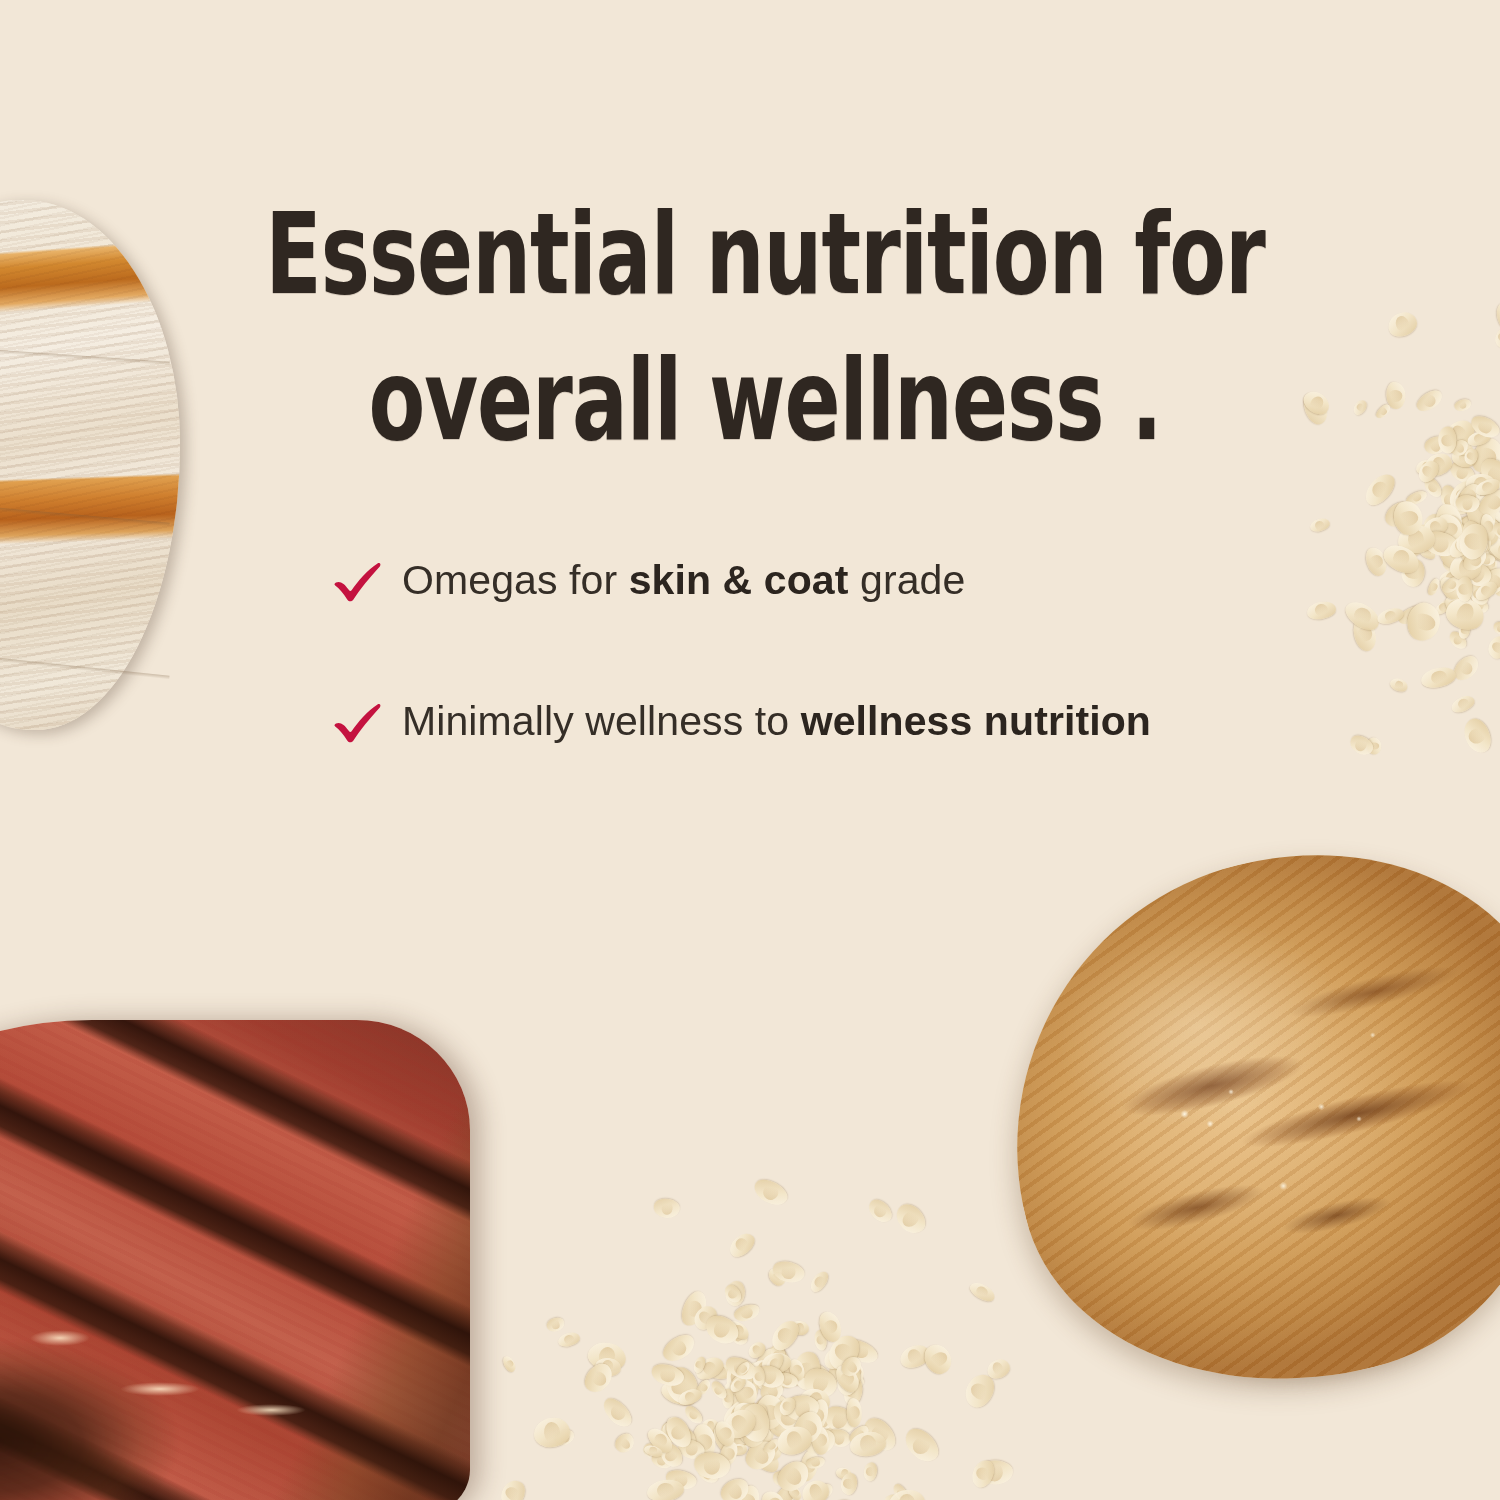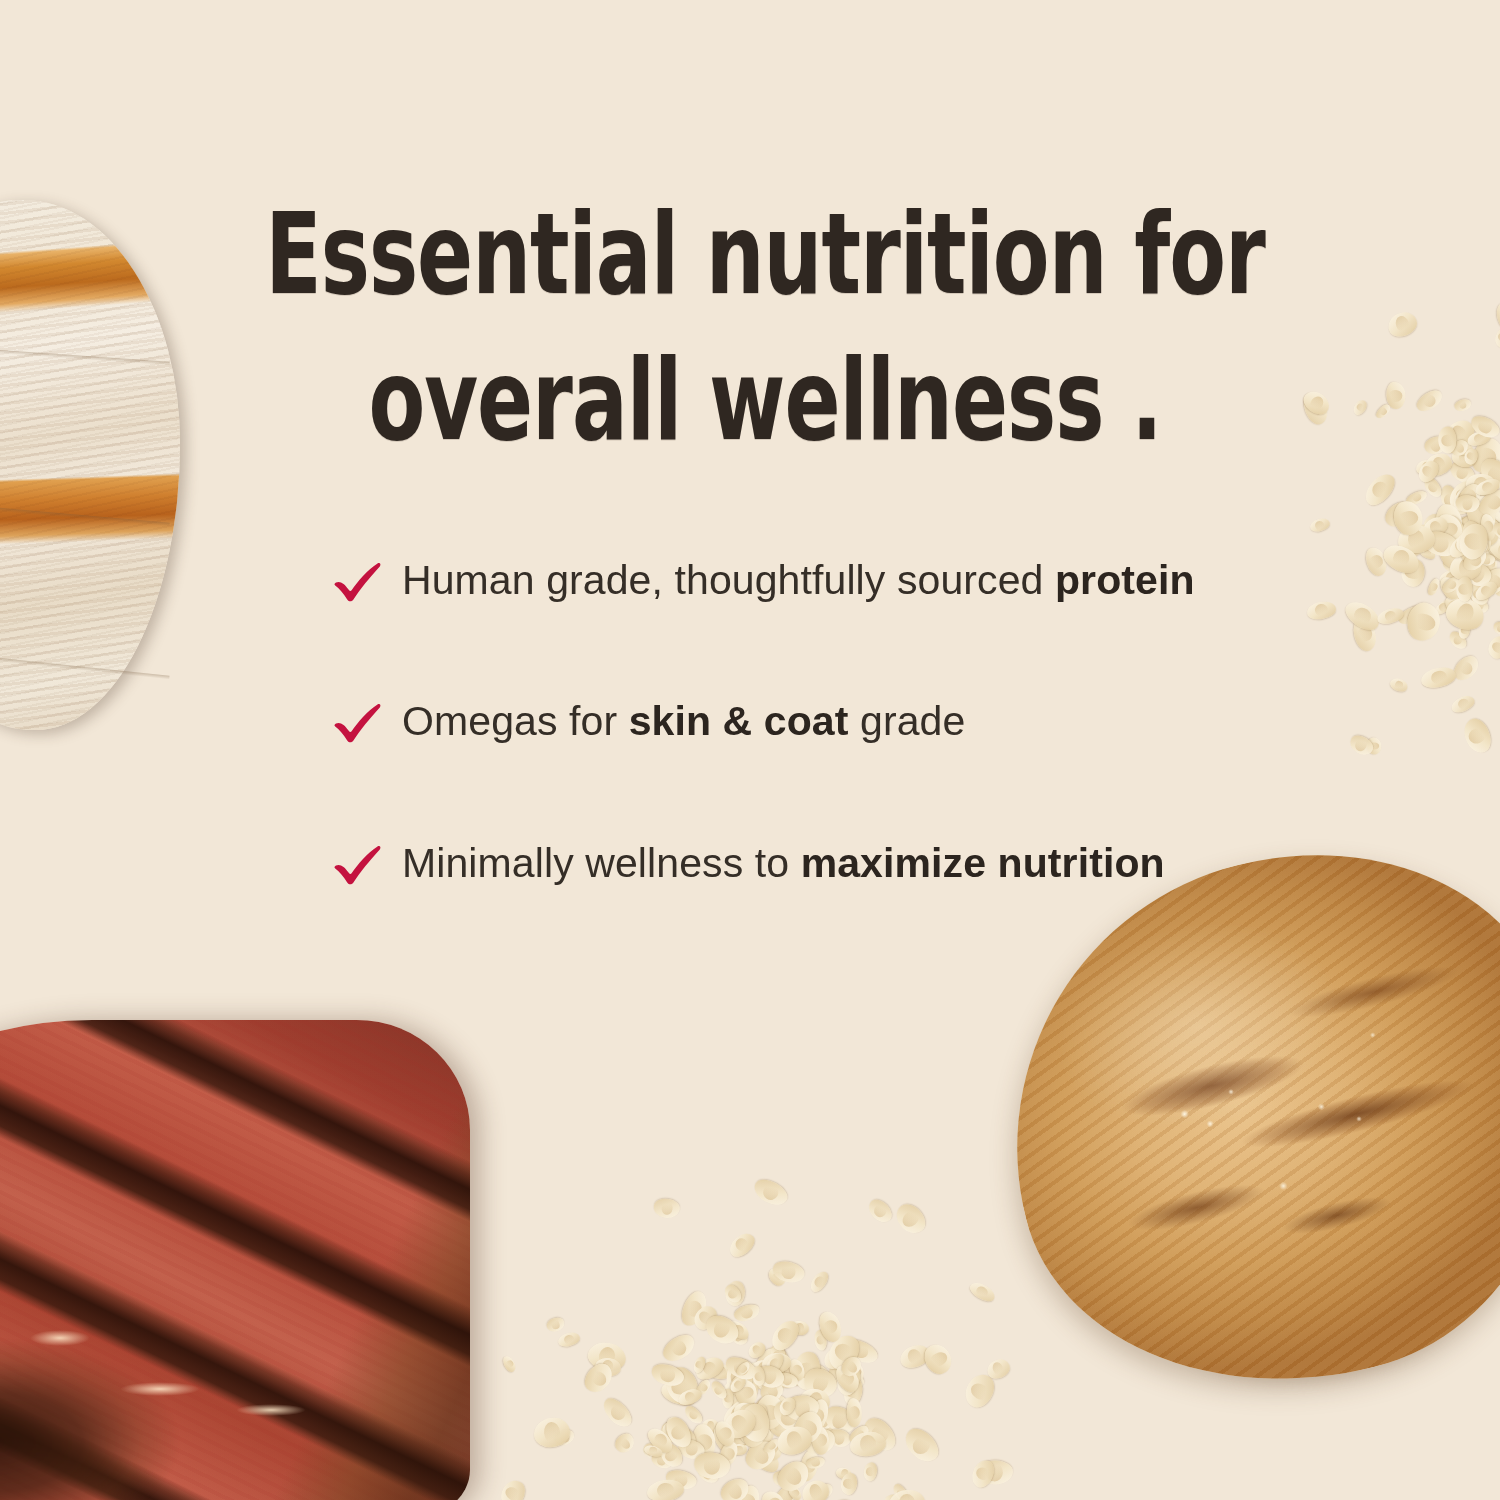--- a/index.html
+++ b/index.html
@@ -559,47 +559,37 @@
       <div class="oat" style="left: 137.901px; top: 288.856px; width: 21.0057px; height: 11.8215px; transform: rotate(227.298deg); opacity: 1;"></div>
       <div class="oat" style="left: 116.682px; top: 218.274px; width: 34.0001px; height: 20.6018px; transform: rotate(148.438deg); opacity: 1;"></div>
       <div class="oat" style="left: 13.0098px; top: 212.576px; width: 21.7179px; height: 12.619px; transform: rotate(346.879deg); opacity: 0.931771;"></div>
       <div class="oat" style="left: 101.696px; top: 360.233px; width: 37.2017px; height: 21.0958px; transform: rotate(353.004deg); opacity: 0.925054;"></div>
     </div>
 
   <h1 id="headline">Essential nutrition for
 overall wellness .</h1>
 
   <ul id="bullets" style="list-style:none;">
-    <li class="bullet">
-      <span class="check-icon">
-        <svg viewBox="0 0 52 46" aria-hidden="true">
-          <path d="M4 24.5 C8 22.5 12.5 25.5 16.5 31.5 C17.5 33 18.6 33.6 19.6 32.2 C26 23 35 12.5 45.5 5.5 C47.5 4.2 49.5 6.4 47.8 8.4 C37.5 19.8 28 31 21.6 41.2 C19.8 44 16.8 43.8 15.2 41.4 C11.2 35.2 7.2 30 3.2 27.4 C2 26.6 2.4 25.3 4 24.5 Z" fill="#C4123F"></path>
-        </svg>
-      </span>
-      <span>
-        <span>Human grade, thoughtfully sourced </span><b>protein</b><span></span>
-      </span>
-    </li>
 
     <li class="bullet">
       <span class="check-icon">
         <svg viewBox="0 0 52 46" aria-hidden="true">
           <path d="M4 24.5 C8 22.5 12.5 25.5 16.5 31.5 C17.5 33 18.6 33.6 19.6 32.2 C26 23 35 12.5 45.5 5.5 C47.5 4.2 49.5 6.4 47.8 8.4 C37.5 19.8 28 31 21.6 41.2 C19.8 44 16.8 43.8 15.2 41.4 C11.2 35.2 7.2 30 3.2 27.4 C2 26.6 2.4 25.3 4 24.5 Z" fill="#C4123F"></path>
         </svg>
       </span>
       <span>
         <span>Omegas for </span><b>skin &amp; coat</b><span> grade</span>
       </span>
     </li>
 
     <li class="bullet">
       <span class="check-icon">
         <svg viewBox="0 0 52 46" aria-hidden="true">
           <path d="M4 24.5 C8 22.5 12.5 25.5 16.5 31.5 C17.5 33 18.6 33.6 19.6 32.2 C26 23 35 12.5 45.5 5.5 C47.5 4.2 49.5 6.4 47.8 8.4 C37.5 19.8 28 31 21.6 41.2 C19.8 44 16.8 43.8 15.2 41.4 C11.2 35.2 7.2 30 3.2 27.4 C2 26.6 2.4 25.3 4 24.5 Z" fill="#C4123F"></path>
         </svg>
       </span>
       <span>
-        <span>Minimally wellness to </span><b>maximize nutrition</b><span></span>
+        <span>Minimally wellness to </span><b>wellness nutrition</b><span></span>
       </span>
     </li>
   </ul>
 
 </div>
 
 </body></html>

